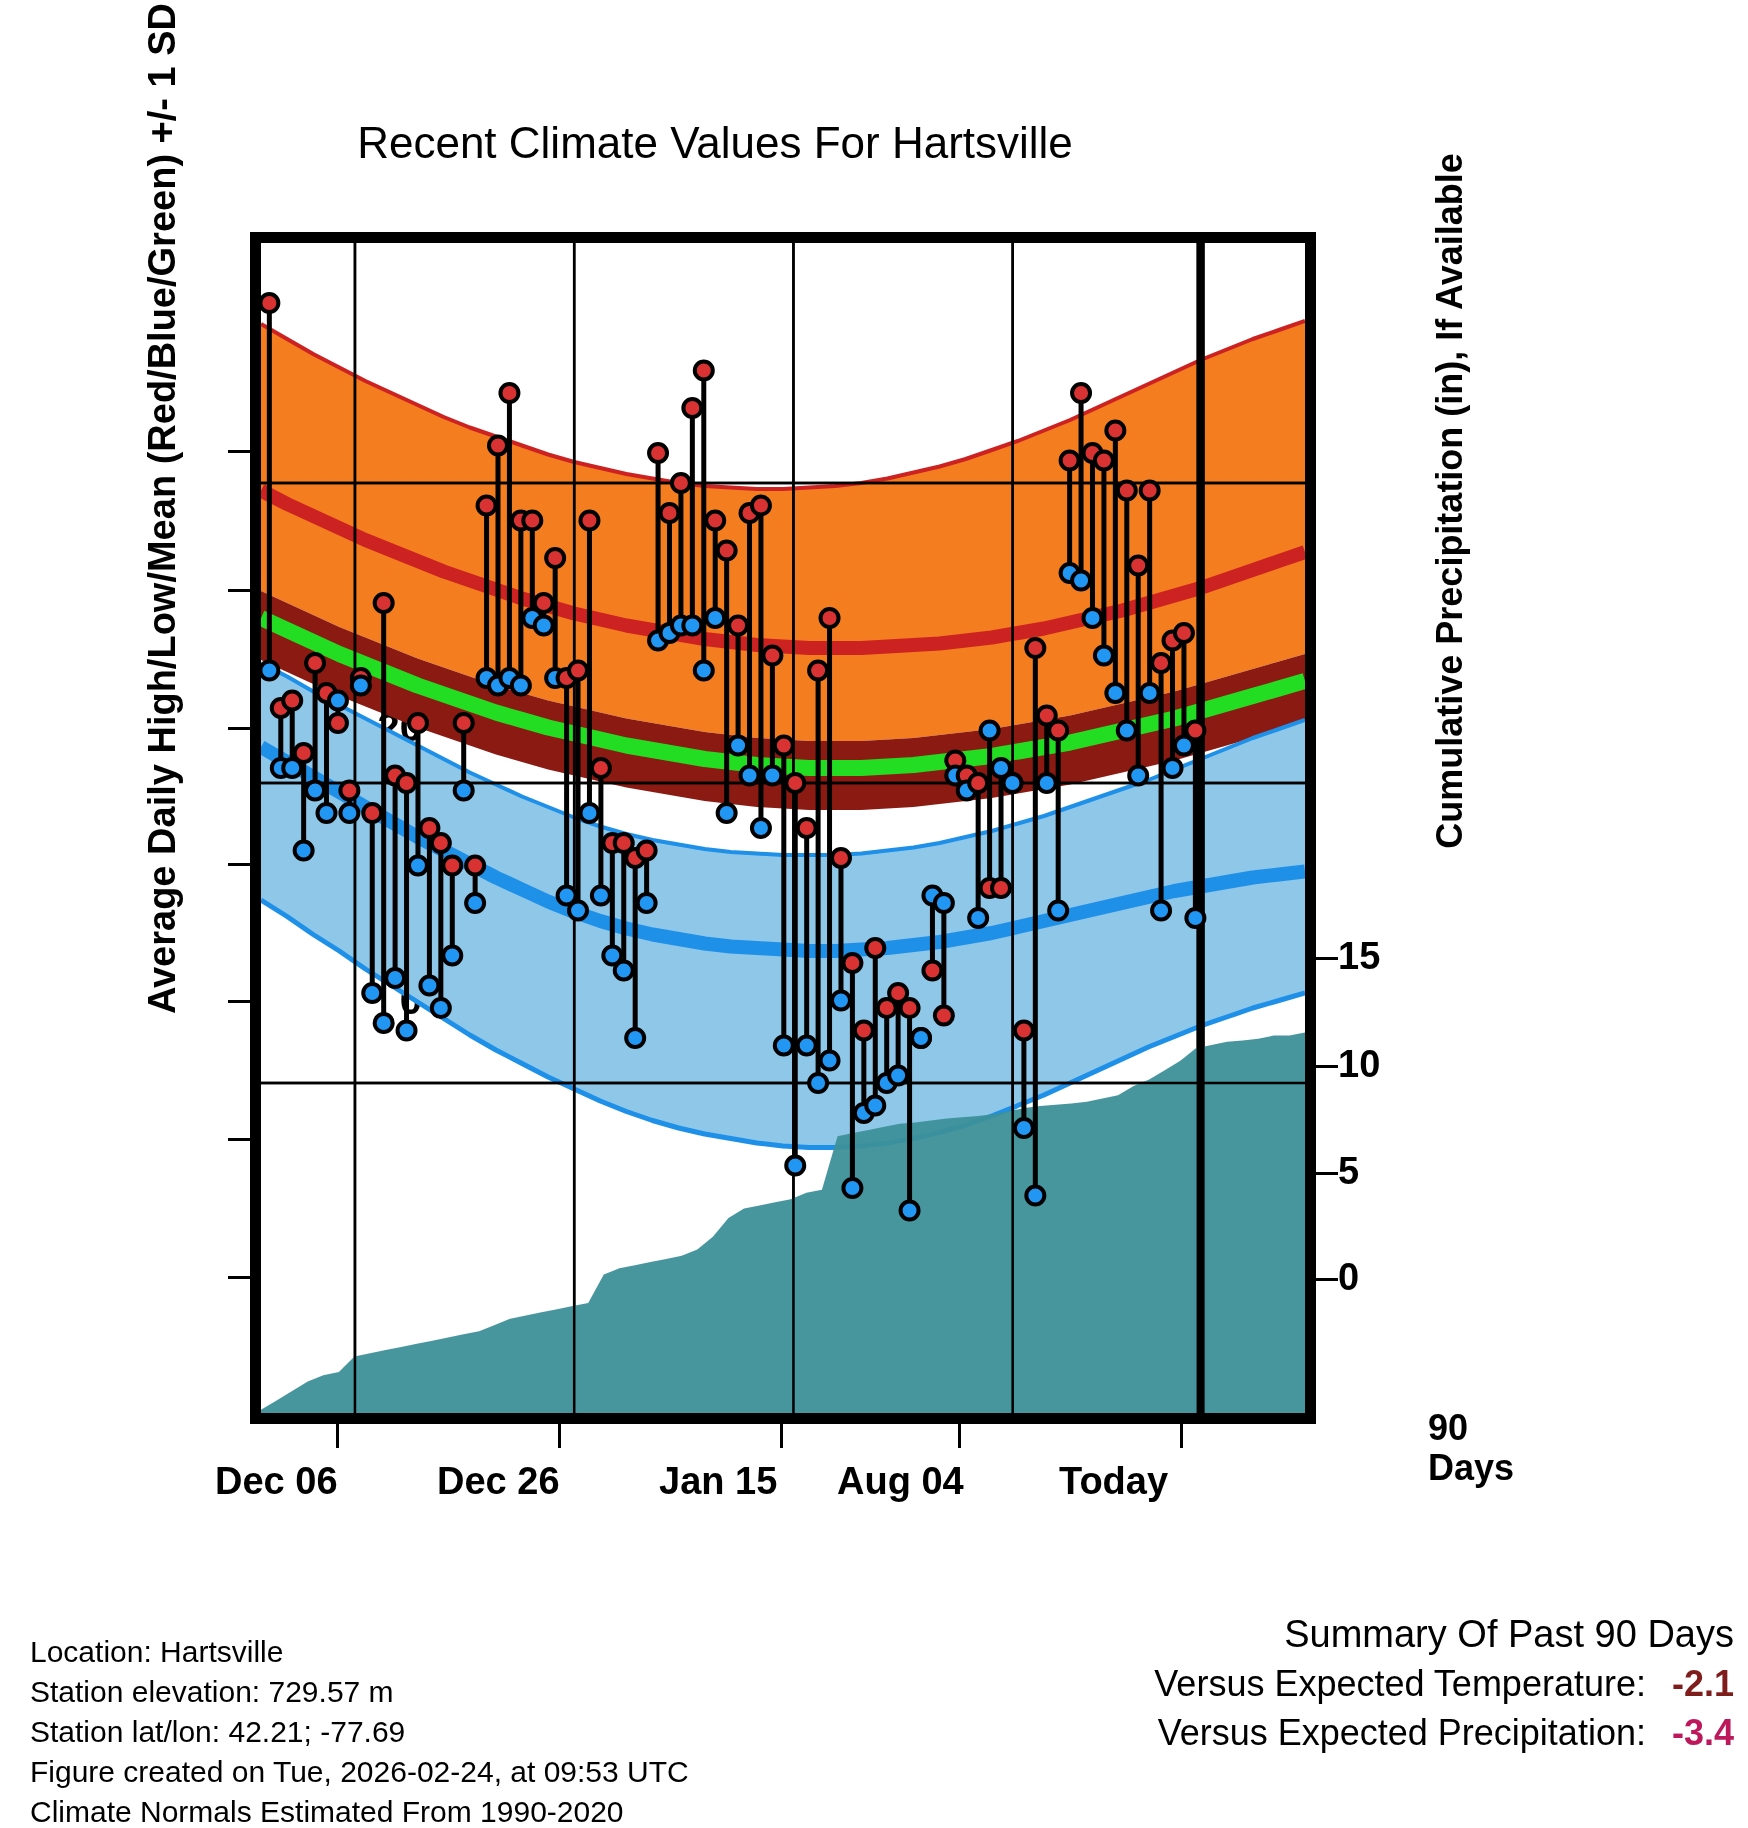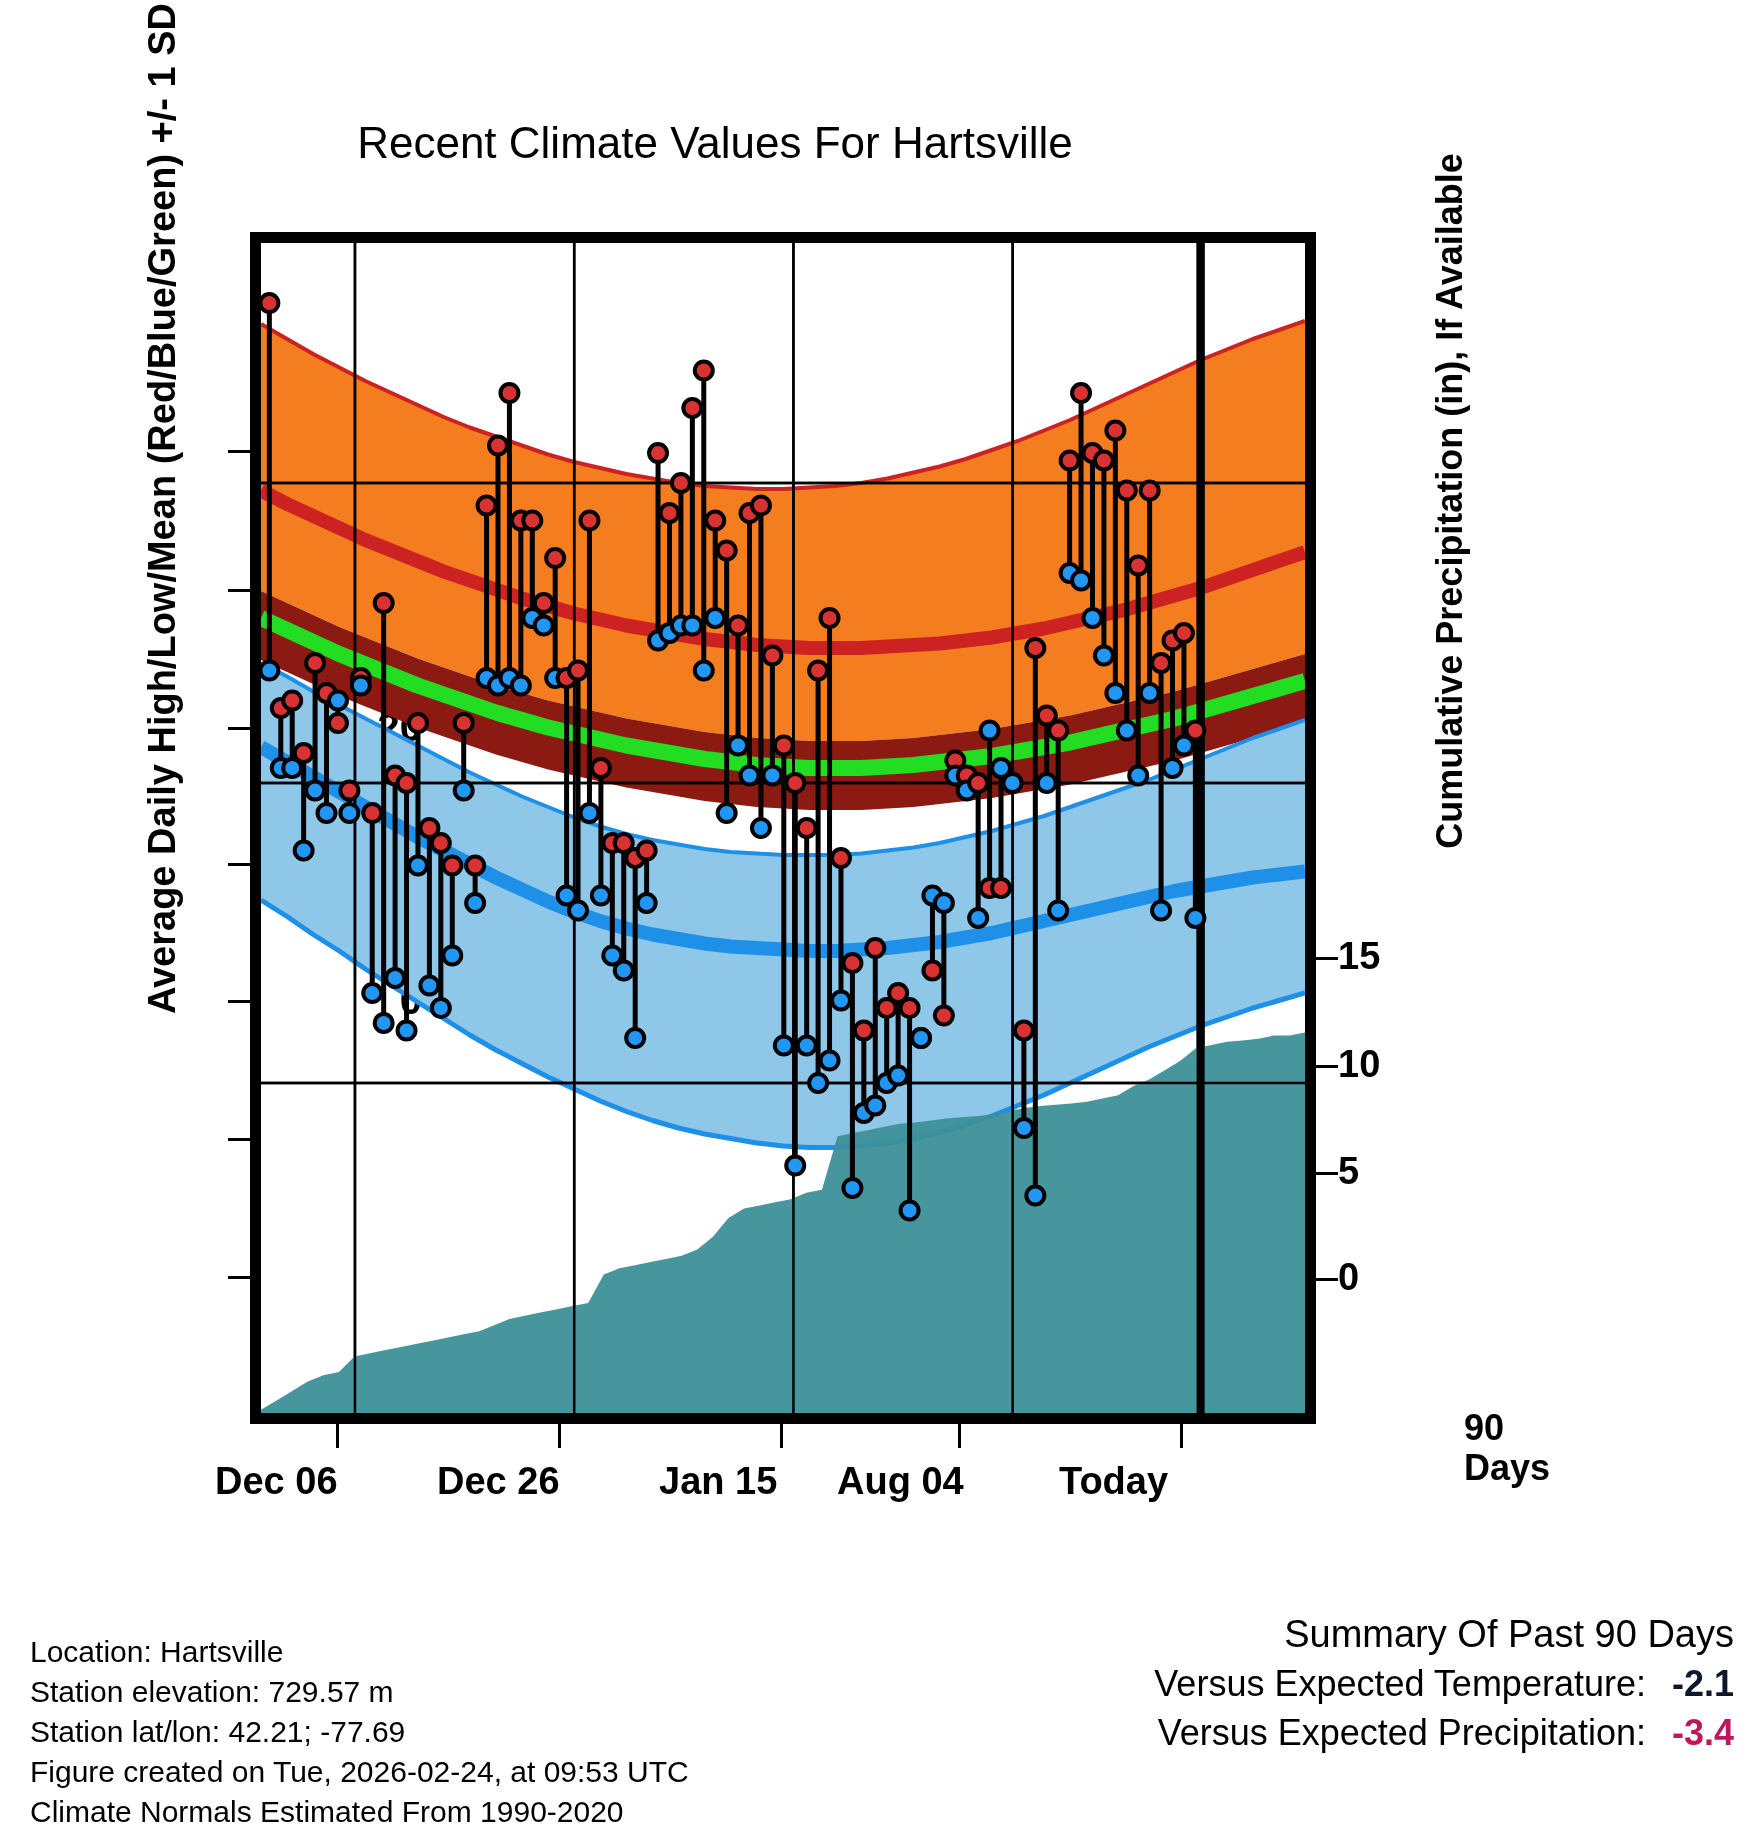--- a/index.html
+++ b/index.html
@@ -44,28 +44,28 @@
   
   .ytick-left{position:absolute;right:1326px;font-size:40px;font-weight:bold;text-align:right;width:120px;transform:translateY(-22px);}
   .ytick-right{position:absolute;left:1338px;font-size:38px;font-weight:bold;text-align:left;width:120px;transform:translateY(-22px);}
   .xtick{position:absolute;font-size:38px;font-weight:bold;text-align:left;width:240px;top:1460px;}
 
   .tickmark-left{position:absolute;width:22px;height:3px;background:#000;left:228px;}
   .tickmark-right{position:absolute;width:22px;height:3px;background:#000;left:1316px;}
   .tickmark-bot{position:absolute;width:3px;height:24px;background:#000;top:1424px;}
 
   
-  .days90{position:absolute;left:1178px;top:1176px;font-size:36px;font-weight:bold;line-height:40px;margin-left:36px;}
+  .days90{position:absolute;left:1178px;top:1176px;font-size:36px;font-weight:bold;line-height:40px;}
 
   
   .foot-left{position:absolute;left:30px;top:1632px;font-size:30px;line-height:40px;}
   .foot-right{position:absolute;right:14px;top:1610px;font-size:36px;line-height:49px;text-align:right;}
   .foot-right .row{white-space:nowrap;}
   .v-warm{font-weight:bold;}
-  .v-temp{font-weight:bold;color:#0f172a;text-align:right;}
+  .v-temp{font-weight:bold;color:#7f1d1d;text-align:right;}
   .v-prec{font-weight:bold;color:#be185d;}
   .sum-title{font-size:38px;}
   .gap{display:inline-block;width:26px;}
 </style>
 </head>
 <body>
 
 <div id="fig">
 
   <div class="fig-title">Recent Climate Values For Hartsville</div>

